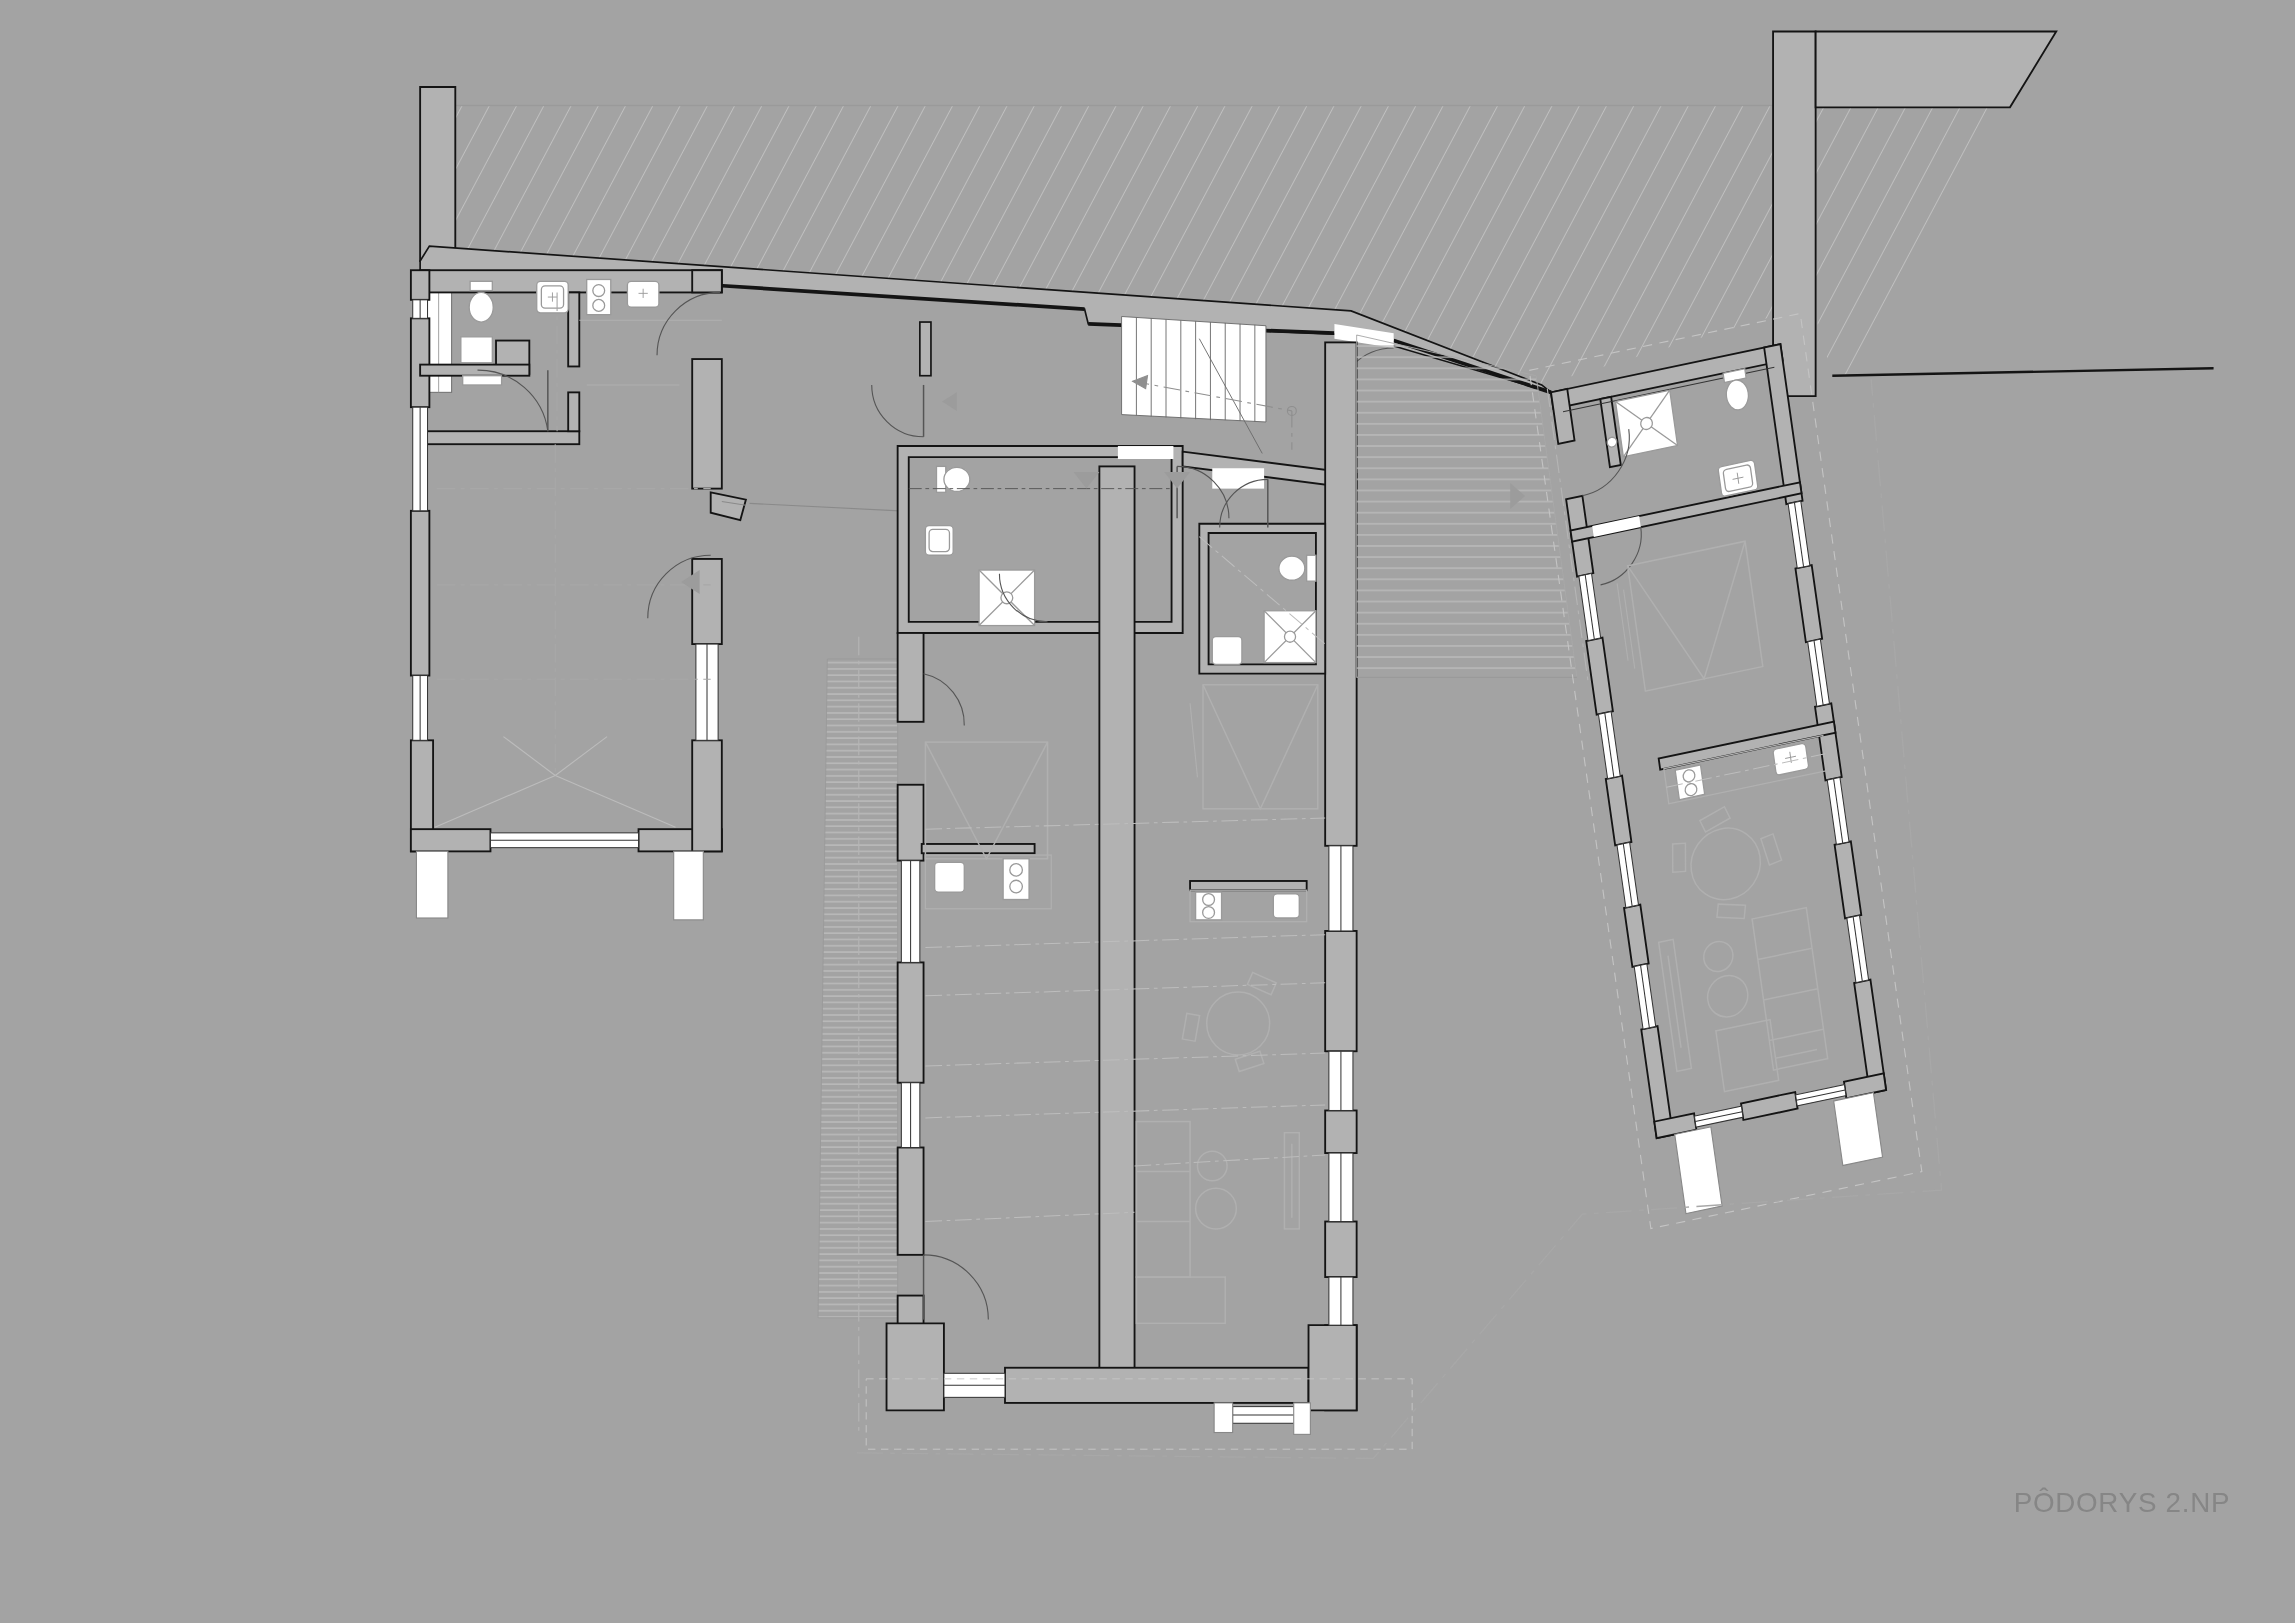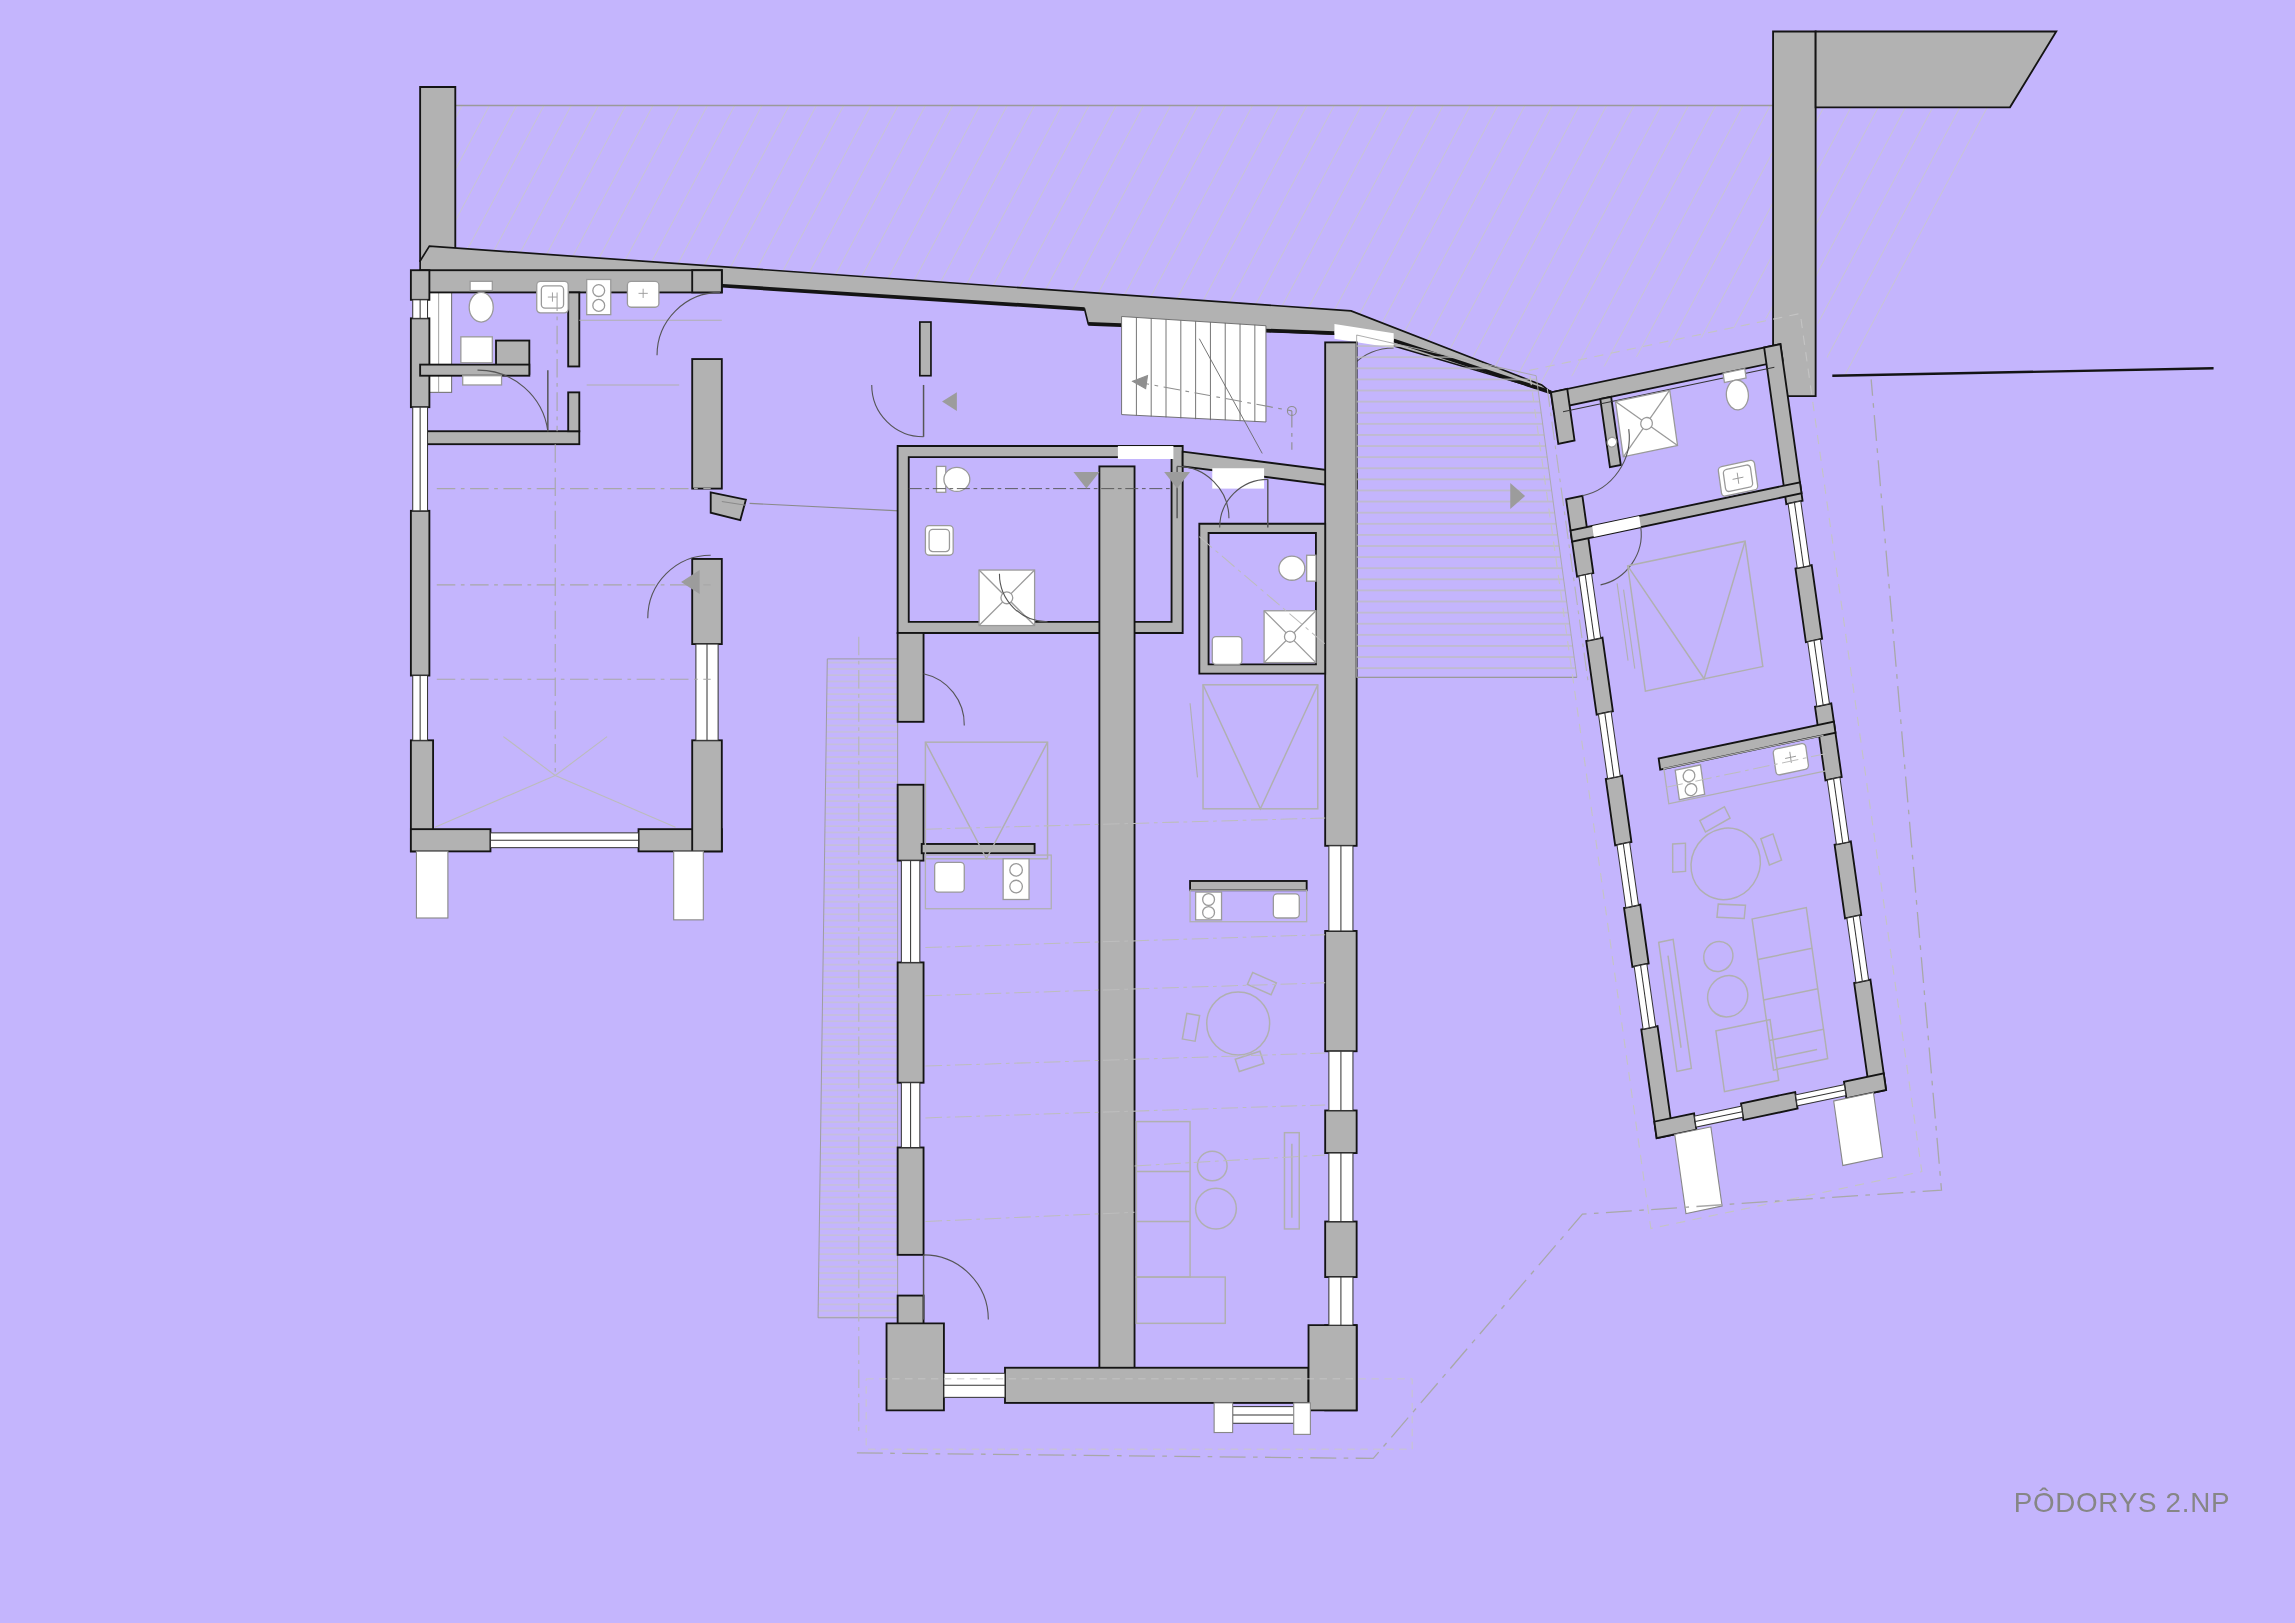--- a/index.html
+++ b/index.html
@@ -1,16 +1,16 @@
 <!DOCTYPE html>
 <html style="font-size:7.4px"><head>
 <meta charset="utf-8">
 <style>
   html,body{margin:0;padding:0;background:#ffffff;font-family:"Liberation Sans",sans-serif;}
-  .sheet{width:100vw;max-width:100%;aspect-ratio:4960/3508;position:relative;background:#c4b5fd;overflow:hidden;}
+  .sheet{width:100vw;max-width:100%;aspect-ratio:4960/3508;position:relative;background:#a3a3a3;overflow:hidden;}
   svg{display:block;width:100%;height:100%;}
   text.plan-label{font-family:"Liberation Sans",sans-serif;font-size:15px;fill:#868686;letter-spacing:.4px;}
 </style>
 </head>
 <body>
 
 <div class="sheet">
 <svg viewBox="0 0 1240 877" preserveAspectRatio="xMidYMid meet">
   <defs>
     <pattern id="hatch" width="13" height="13" patternUnits="userSpaceOnUse" patternTransform="rotate(-62)">

